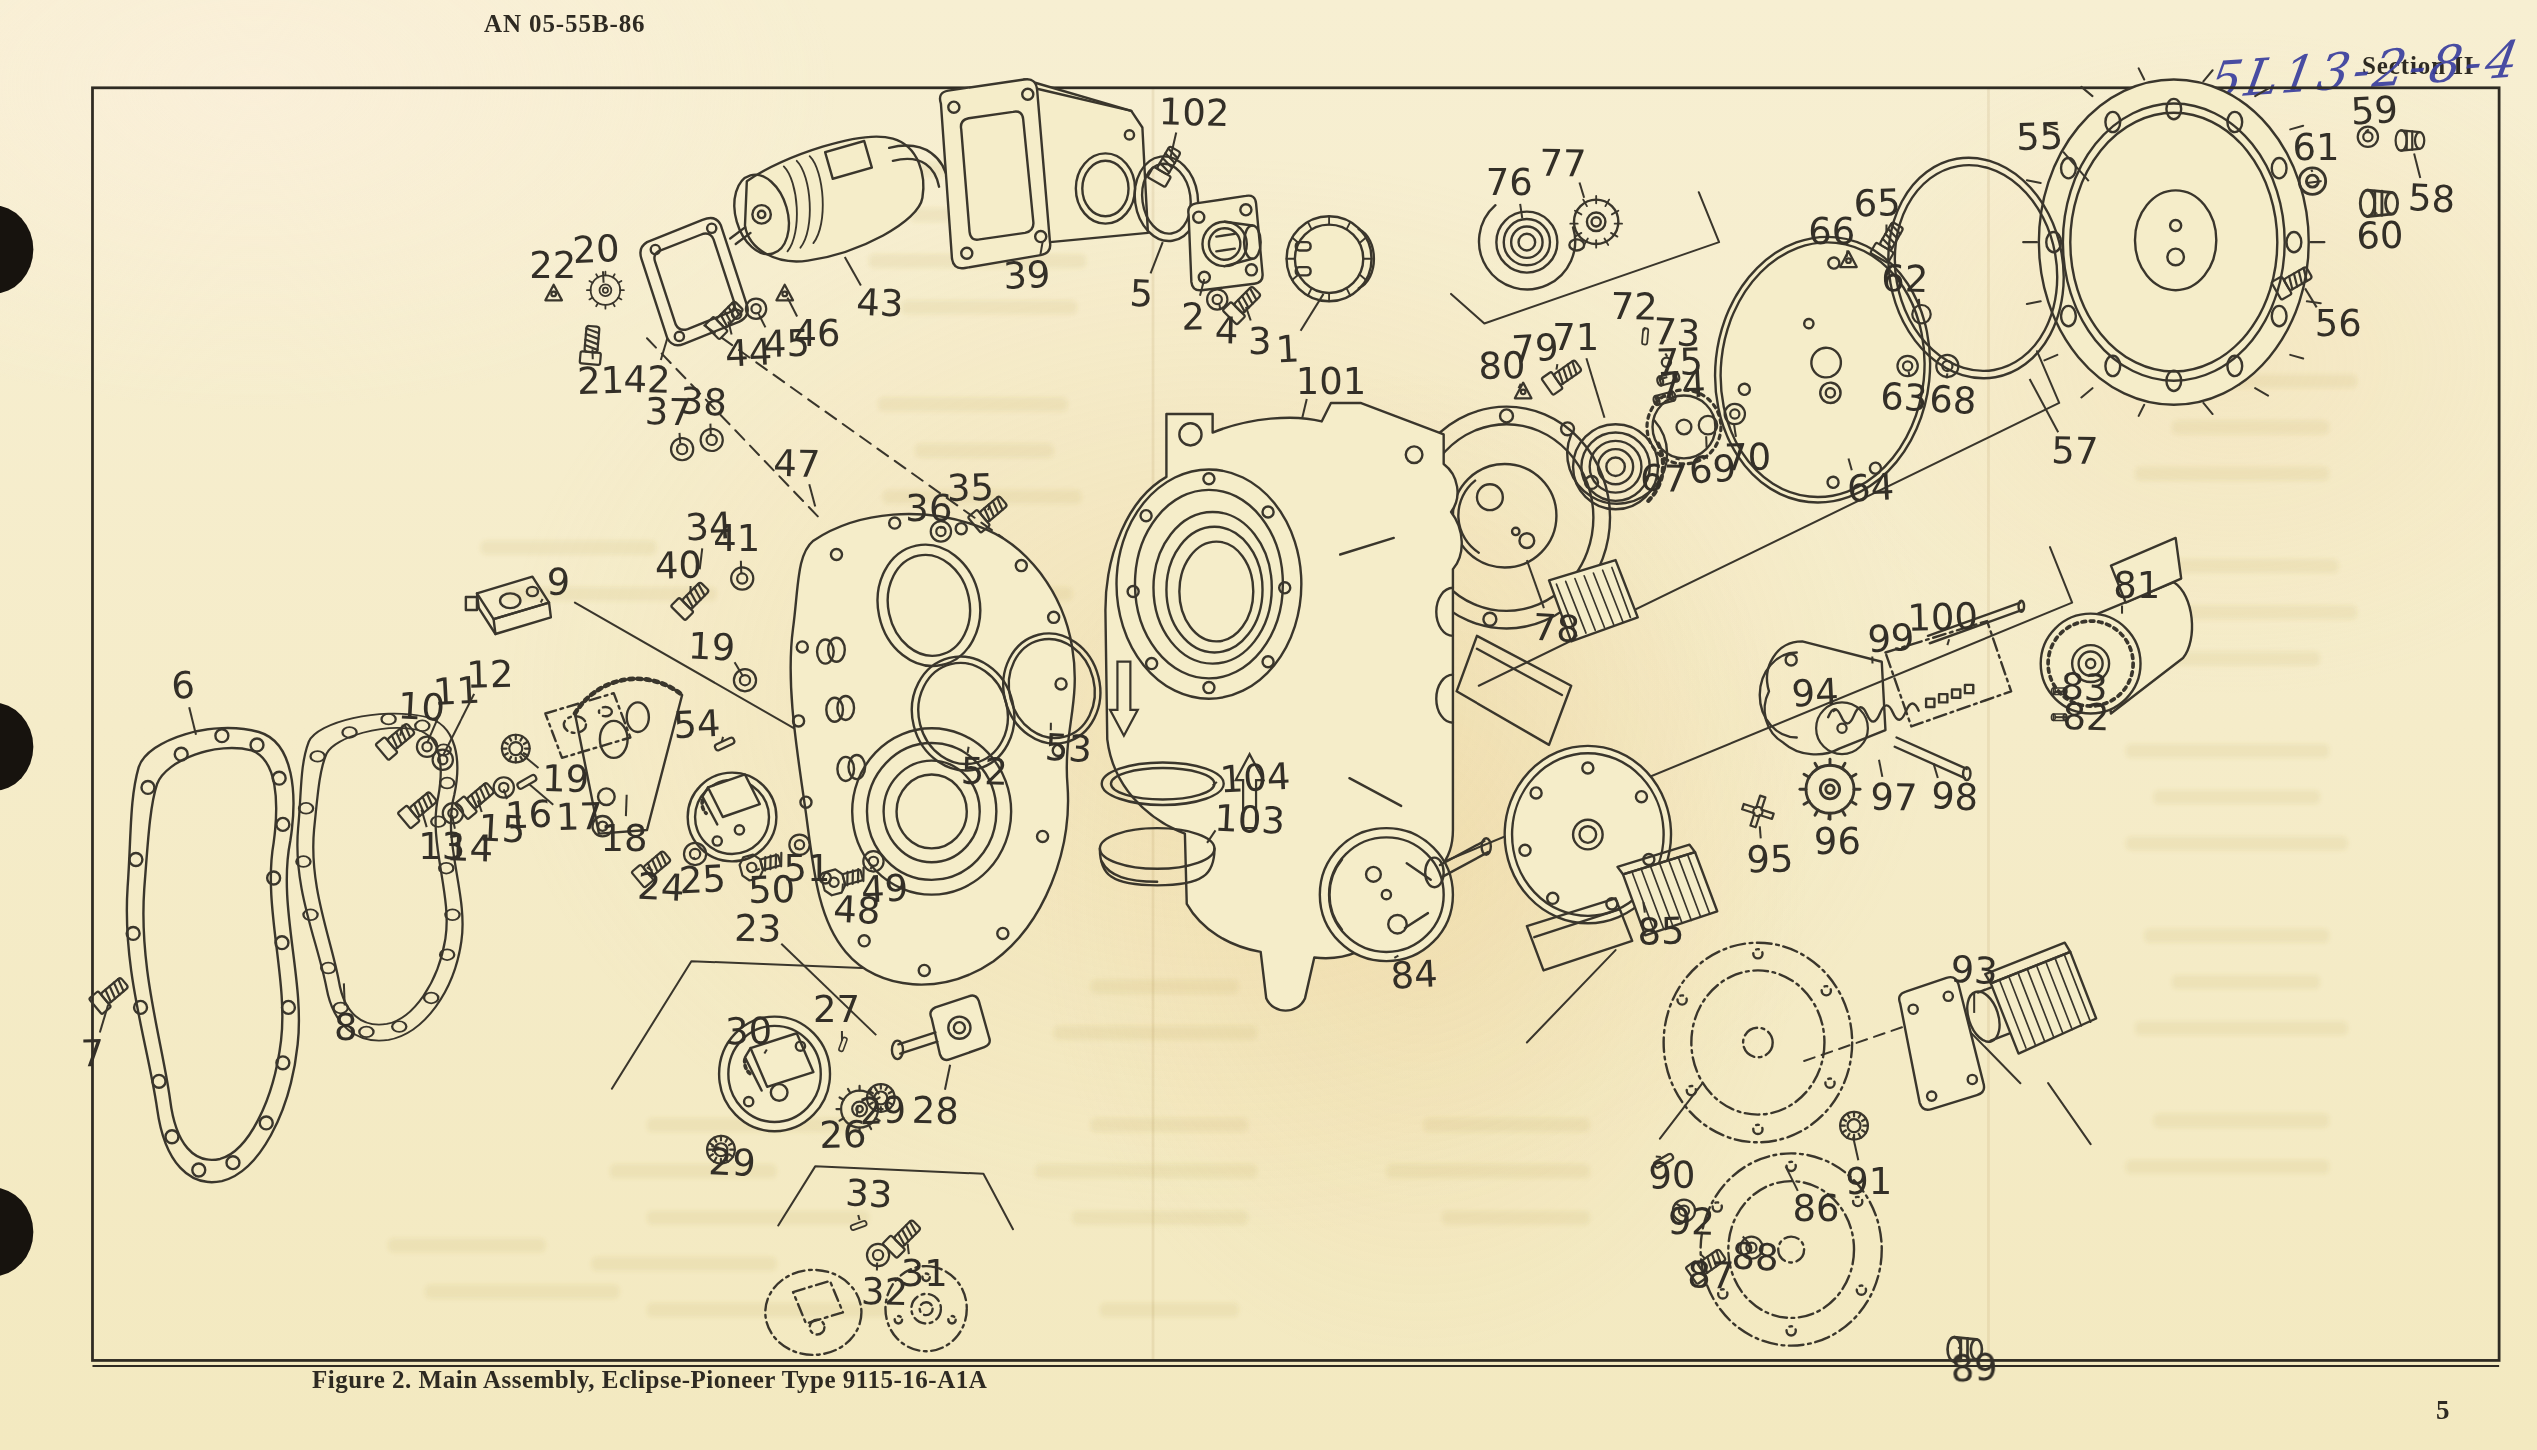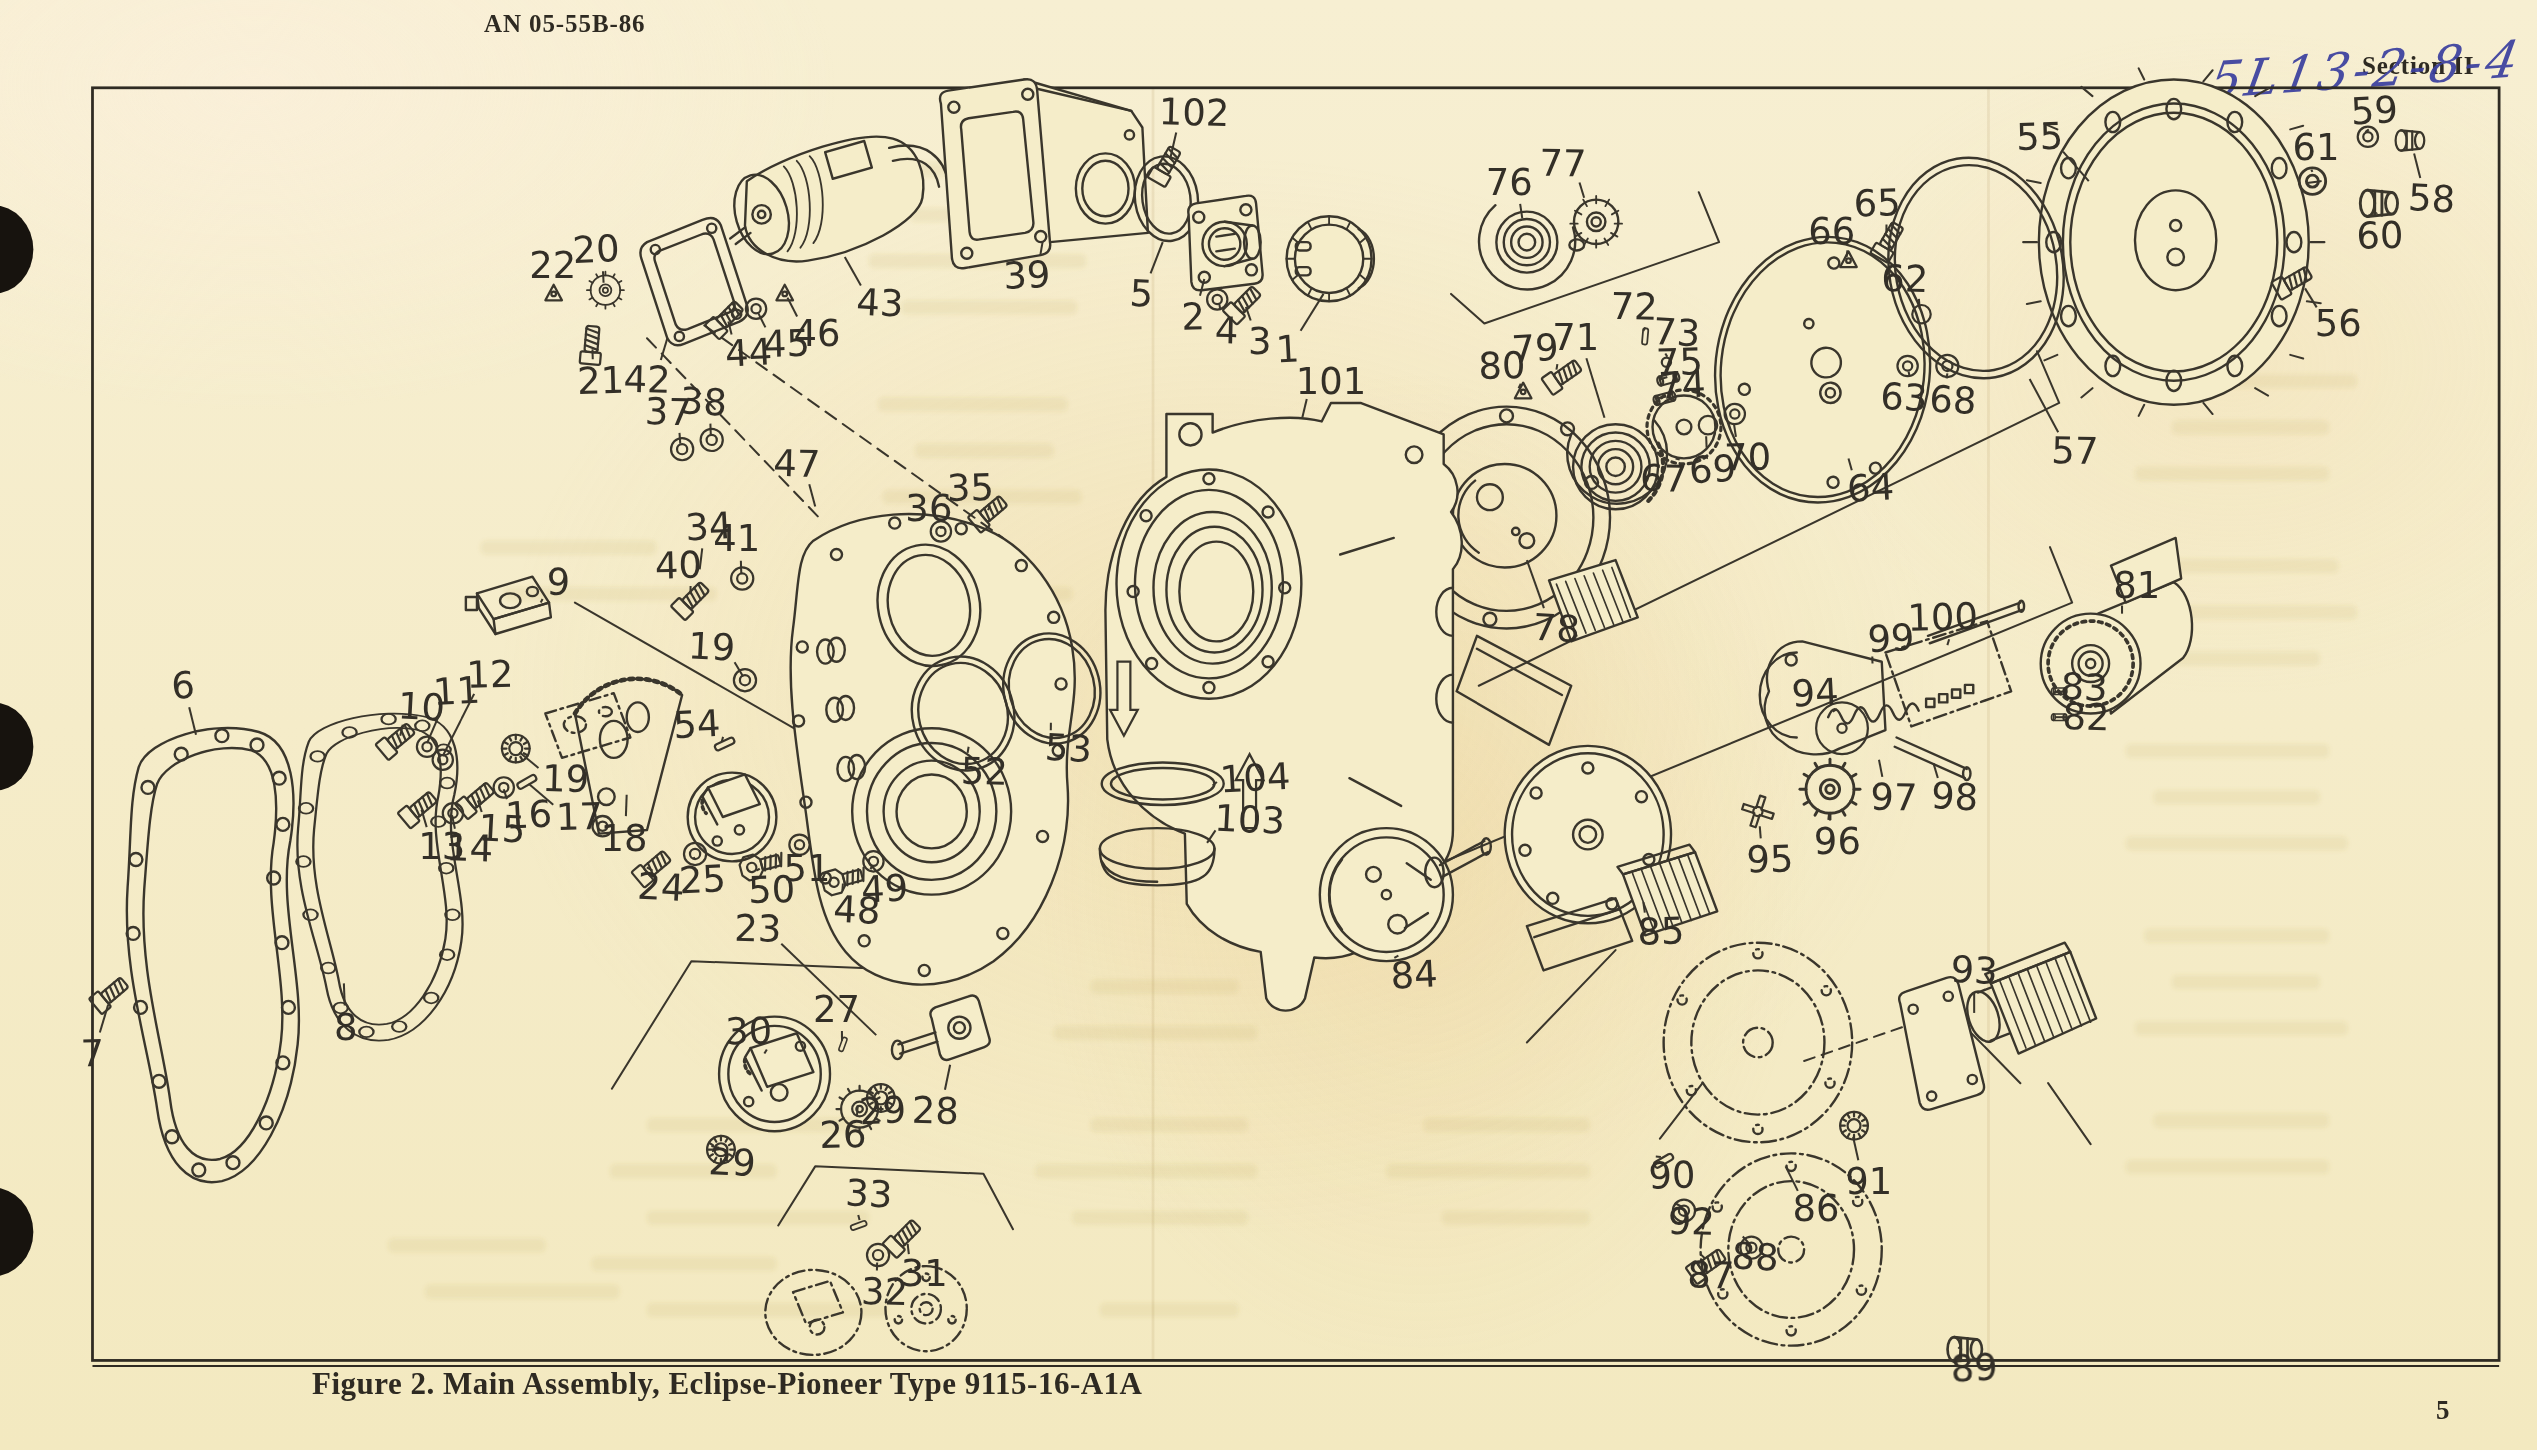--- a/index.html
+++ b/index.html
@@ -10,21 +10,21 @@
       radial-gradient(ellipse 832px 462px at 10% 6%, rgba(252,240,222,.6), transparent 70%),
       radial-gradient(ellipse 1109px 832px at 48% 48%, rgba(233,203,140,.28), transparent 65%),
       radial-gradient(ellipse 647px 832px at 56% 60%, rgba(228,190,120,.22), transparent 60%),
       radial-gradient(ellipse 739px 554px at 88% 25%, rgba(238,212,160,.25), transparent 60%),
       linear-gradient(#f7efd2,#f3e9c0);
   }
   .hdr{position:absolute;color:#2e2a22;font-weight:bold;font-size:25px;letter-spacing:0.9px;}
   #hdr-left{left:484px;top:10px;}
   #hdr-right{left:2362px;top:28px;margin-top:24px;}
   #page-num{position:absolute;left:2436px;top:1395px;color:#2e2a22;font-weight:bold;font-size:27px;}
-  #caption{position:absolute;left:312px;top:1366px;color:#2e2a22;font-weight:bold;font-size:31px;letter-spacing:0.5px;}
+  #caption{position:absolute;left:312px;top:1366px;color:#2e2a22;font-weight:bold;font-size:25px;letter-spacing:0.5px;}
   #handnote{
     position:absolute;left:2210px;top:41px;color:#3a3f9f;
     font-size:50px;font-style:italic;font-family:"DejaVu Serif",serif;
     transform:rotate(-4deg) skewX(-14deg);letter-spacing:3.7px;opacity:.92;
   }
   svg{position:absolute;left:0;top:0;}
   text.callout{font-family:"DejaVu Sans",sans-serif;fill:#332f27;}
 </style>
 </head>
 <body>

